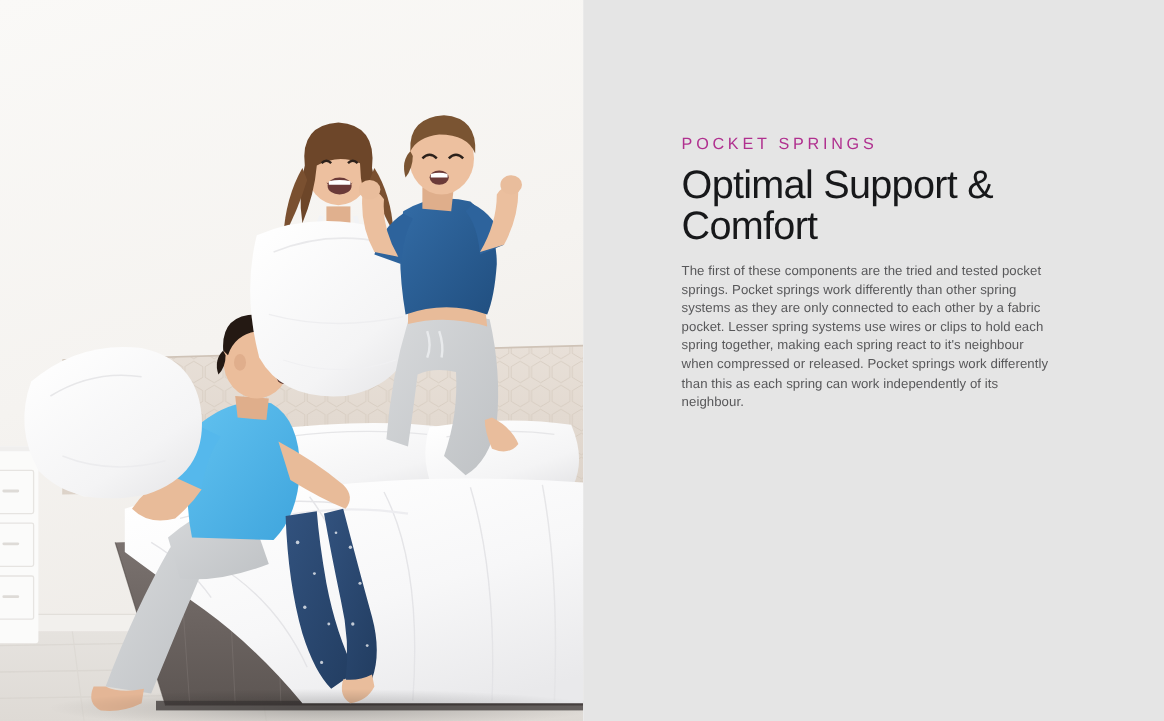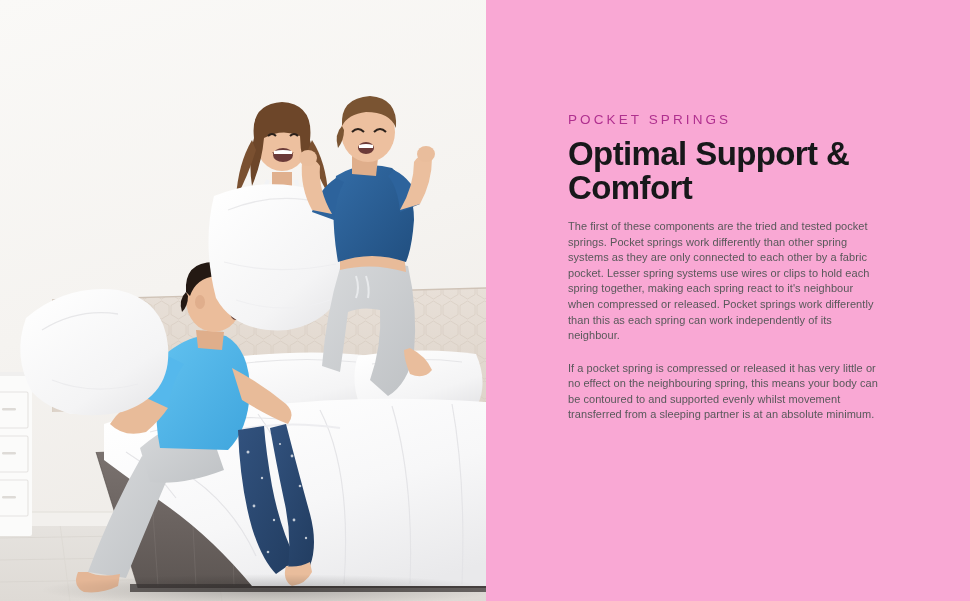--- a/index.html
+++ b/index.html
@@ -31,38 +31,38 @@
     flex: 0 0 486px;
   }
 
   .photo-svg { display: block; width: 486px; height: 601px; }
 
   
   .text-panel {
     position: relative;
     flex: 1 1 auto;
     height: 601px;
-    background: #f9a8d4;
+    background: #e5e5e5;
     padding: 112px 86px 16px 82px;
   }
 
   .eyebrow {
     font-size: 13.5px;
     font-weight: 400;
     letter-spacing: 3.1px;
     color: #b0308f;
     text-transform: uppercase;
     line-height: 1.2;
     margin-bottom: 9px;
     white-space: nowrap;
   }
 
   .headline {
     font-size: 33px;
-    font-weight: 700;
+    font-weight: 400;
     line-height: 1.03;
     letter-spacing: -0.6px;
     color: #17181a;
     margin-bottom: 14px;
     max-width: 300px;
   }
 
   .body-copy p {
     font-size: 11px;
     line-height: 1.415;
@@ -355,17 +355,16 @@
   </div>
 
   <div class="text-panel">
 
     <div class="eyebrow">POCKET SPRINGS</div>
 
     <h1 class="headline">Optimal Support &amp; Comfort</h1>
 
     <div class="body-copy">
       <p>The first of these components are the tried and tested pocket springs. Pocket springs work differently than other spring systems as they are only connected to each other by a fabric pocket. Lesser spring systems use wires or clips to hold each spring together, making each spring react to it's neighbour when compressed or released. Pocket springs work differently than this as each spring can work independently of its neighbour.</p>
-      <p>If a pocket spring is compressed or released it has very little or no effect on the neighbouring spring, this means your body can be contoured to and supported evenly whilst movement transferred from a sleeping partner is at an absolute minimum.</p>
     </div>
 
   </div>
 </div>
 
 </body></html>

